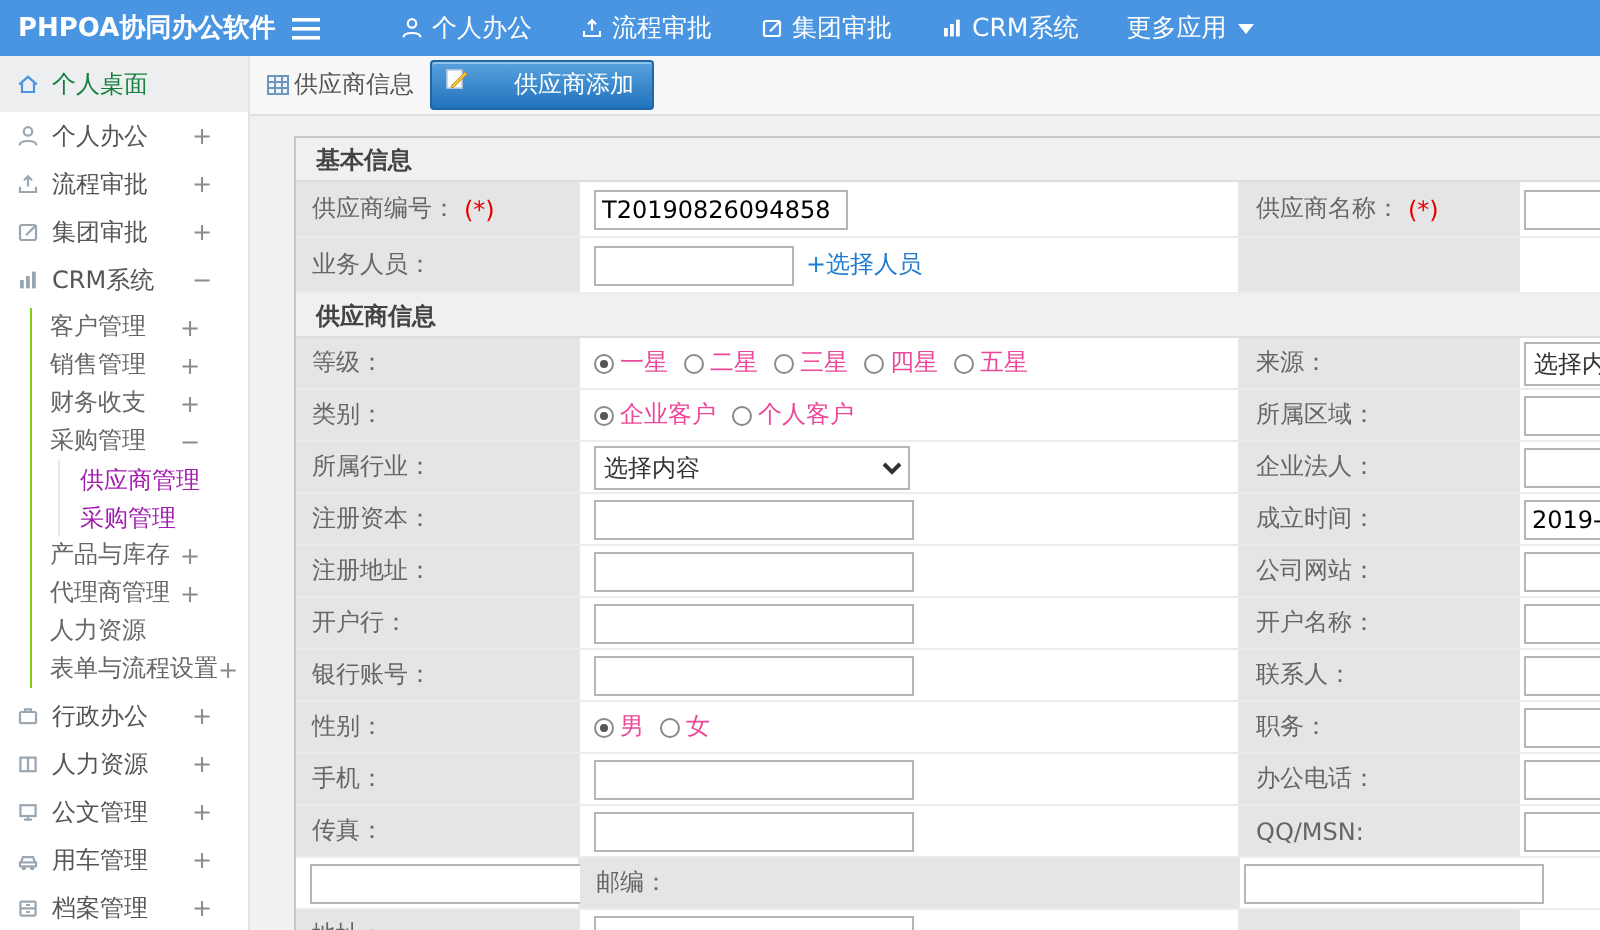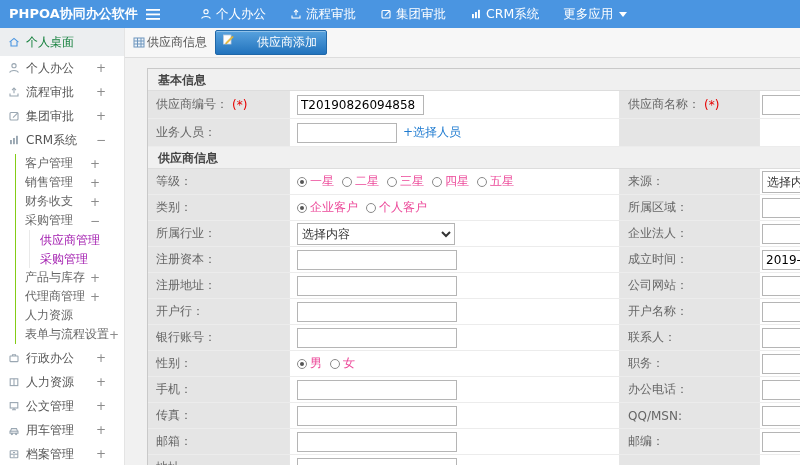--- a/index.html
+++ b/index.html
@@ -514,23 +514,20 @@
           </div>
           <div class="lc">
               <span>QQ/MSN:</span>
             </div>
           <div class="fc last">
             <input class="inp w150" type="text" value="" style="">
           </div>
         </div>
 
         <div class="row">
-          <div class="lc">
-              <span>邮箱：</span>
-            </div>
           <div class="fc">
             <input class="inp w160" type="text" value="" style="">
           </div>
           <div class="lc">
               <span>邮编：</span>
             </div>
           <div class="fc last">
             <input class="inp w150" type="text" value="" style="">
           </div>
         </div>

